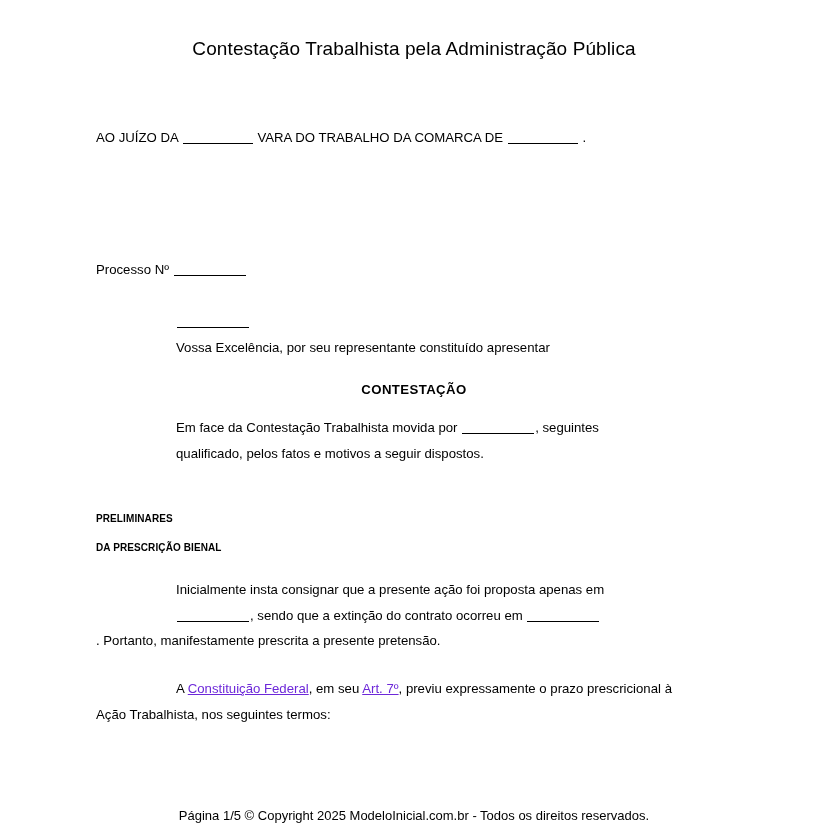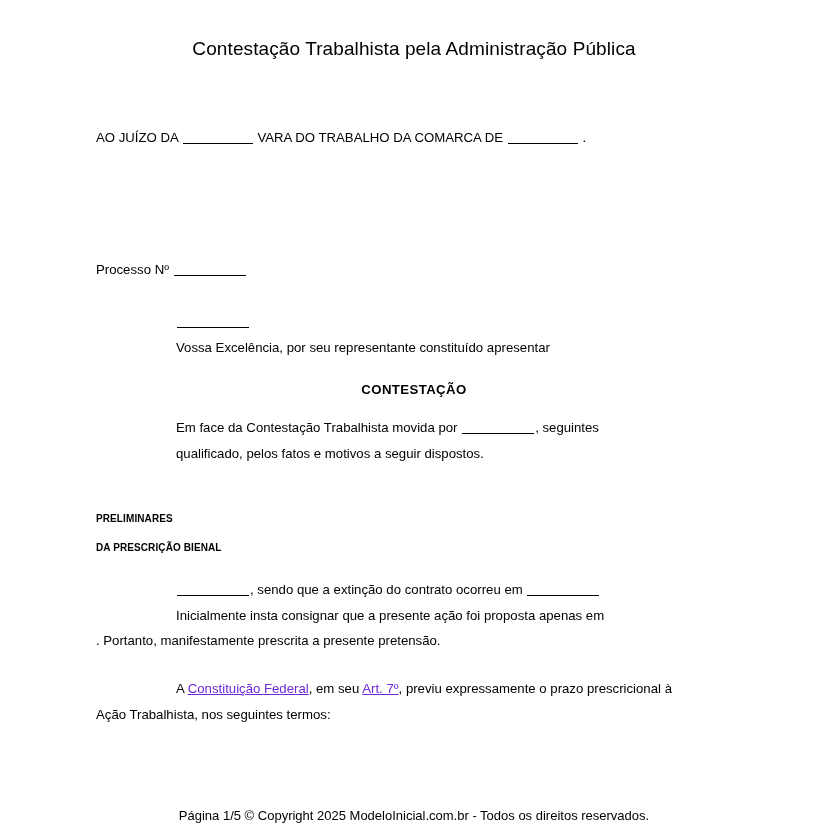--- a/index.html
+++ b/index.html
@@ -153,25 +153,25 @@
     <div class="section-head">PRELIMINARES</div>
 
     <div class="spacer-6"></div>
 
     <div class="section-head">DA PRESCRIÇÃO BIENAL</div>
 
     <div class="spacer-7"></div>
 
     <div>
       <div class="para just-two block-indent-sm">
+        <span>Inicialmente insta consignar que a presente ação foi proposta apenas em</span>
+      </div>
+      <div class="para just-two block-indent-sm">
         <span class="blank wide"></span><span>, sendo que a extinção do contrato ocorreu em</span>
         <span class="blank wide"></span>
-      </div>
-      <div class="para just-two block-indent-sm">
-        <span>Inicialmente insta consignar que a presente ação foi proposta apenas em</span>
       </div>
       <div class="para no-just">
         <span>. Portanto, manifestamente prescrita a presente pretensão.</span>
       </div>
     </div>
 
     <div class="spacer-8"></div>
 
     <div>
       <div class="para just-two" style="margin-left:0; text-indent:80px;">

